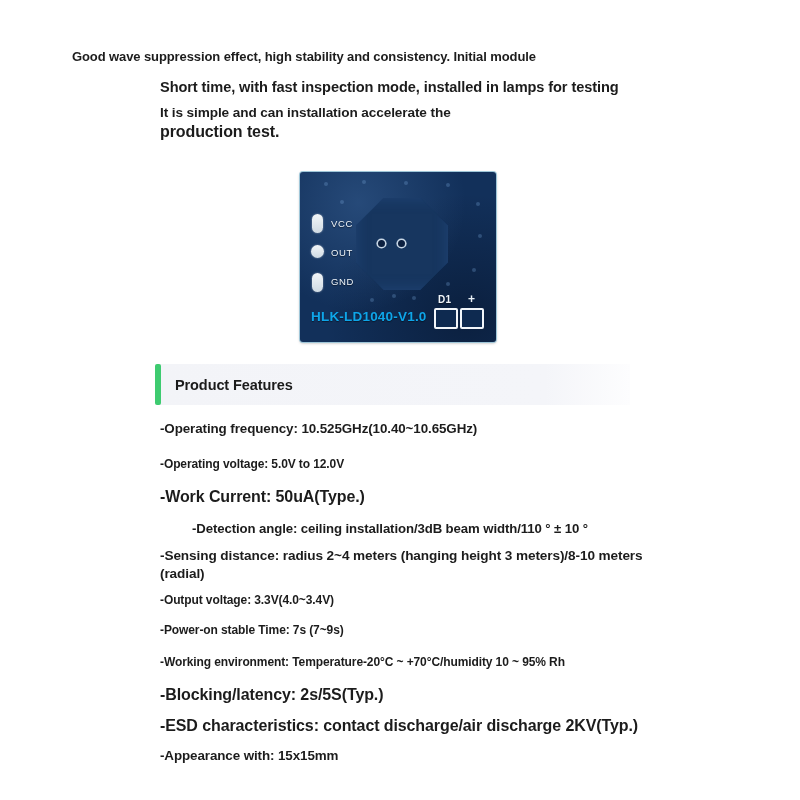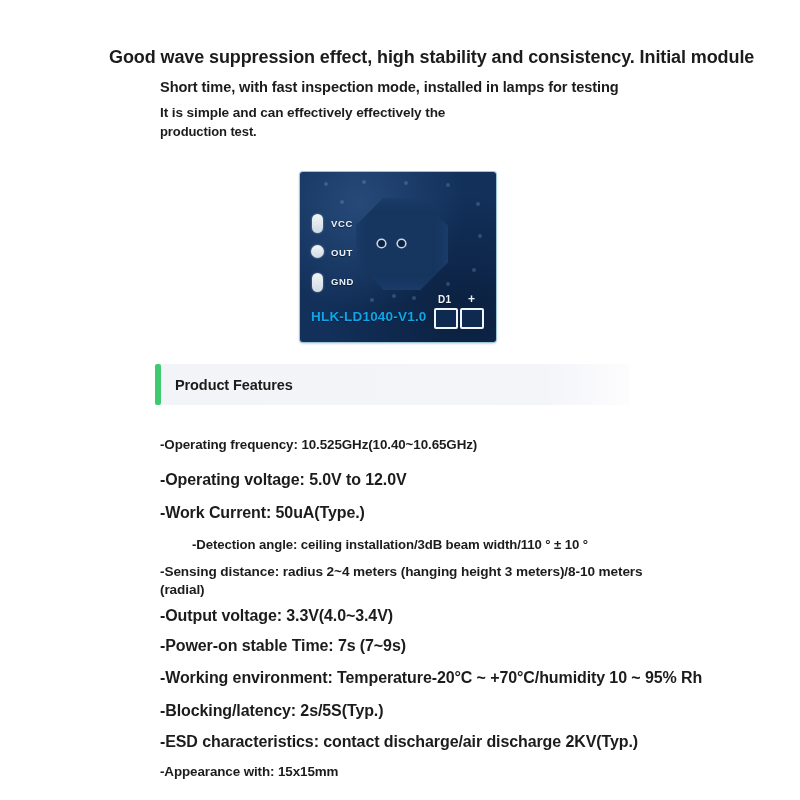--- a/index.html
+++ b/index.html
@@ -28,40 +28,40 @@
     color: #1c1c1c;
     letter-spacing: -0.1px;
     white-space: nowrap;
   }
   .intro-line.l1 {
     margin-left: 128px;
     font-size: 14.6px;
     line-height: 26px;
   }
   .intro-line.l2 {
-    margin-left: 109px;
-    font-size: 18px;
+    margin-left: 72px;
+    font-size: 13px;
     line-height: 26px;
     margin-top: 4px;
   }
   .intro-line.l3 {
     margin-left: 160px;
     font-size: 14.6px;
     line-height: 26px;
     margin-top: 4px;
   }
   .intro-line.l4 {
     margin-left: 160px;
     font-size: 13.6px;
     line-height: 19px;
     margin-top: 3px;
   }
   .intro-line.l5 {
     margin-left: 160px;
-    font-size: 13px;
+    font-size: 16px;
     line-height: 19px;
   }
 
   
   .pcb-wrap {
     position: absolute;
     left: 300px;
     top: 172px;
     width: 196px;
     height: 170px;
@@ -123,21 +123,21 @@
     border-radius: 50%;
   }
   .pad.p-vcc { left: 12px; top: 42px; }
   .pad.p-out { left: 11px; top: 73px; }
   .pad.p-gnd { left: 12px; top: 101px; }
 
   .pad-label {
     position: absolute;
     color: #eef4f9;
     font-size: 9.5px;
-    font-weight: bold;
+    font-weight: normal;
     letter-spacing: 0.6px;
     font-family: "Liberation Sans", sans-serif;
     text-shadow: 0 1px 1px rgba(0,0,0,0.5);
   }
   .pad-label.l-vcc { left: 31px; top: 46px; }
   .pad-label.l-out { left: 31px; top: 75px; }
   .pad-label.l-gnd { left: 31px; top: 104px; }
 
   .silk-part {
     position: absolute;
@@ -223,35 +223,34 @@
     letter-spacing: -0.1px;
     text-align: center;
   }
 
   
   .features {
     position: absolute;
     left: 0;
     top: 420px;
     width: 800px;
-    margin-top: 16px;
   }
   .feat {
     color: #1c1c1c;
     font-weight: bold;
     letter-spacing: -0.1px;
   }
   .feat.size-sm {
     margin-left: 160px;
     font-size: 13.4px;
     line-height: 17px;
   }
   .feat.size-md {
     margin-left: 160px;
-    font-size: 16px;
+    font-size: 12px;
     line-height: 18px;
   }
   .feat.size-lg {
     margin-left: 160px;
     font-size: 16px;
     line-height: 19px;
   }
   .feat.indented {
     margin-left: 192px;
     font-size: 13.2px;
@@ -268,21 +267,21 @@
   .gap-12 { height: 12px; }
   .gap-10 { height: 10px; }
   .gap-8  { height: 8px; }
 </style>
 </head>
 <body>
 
 <div class="intro">
   <div class="intro-line l2">Good wave suppression effect, high stability and consistency. Initial module</div>
   <div class="intro-line l3">Short time, with fast inspection mode, installed in lamps for testing</div>
-  <div class="intro-line l4">It is simple and can effectively effectively the</div>
+  <div class="intro-line l4">It is simple and can installation accelerate the</div>
   <div class="intro-line l5">production test.</div>
 </div>
 
 <div class="pcb-wrap">
   <div class="pcb-board">
     <div class="pcb-sheen"></div>
 
     <div class="dot" style="left:24px;  top:10px;"></div>
     <div class="dot" style="left:62px;  top:8px;"></div>
     <div class="dot" style="left:104px; top:9px;"></div>

